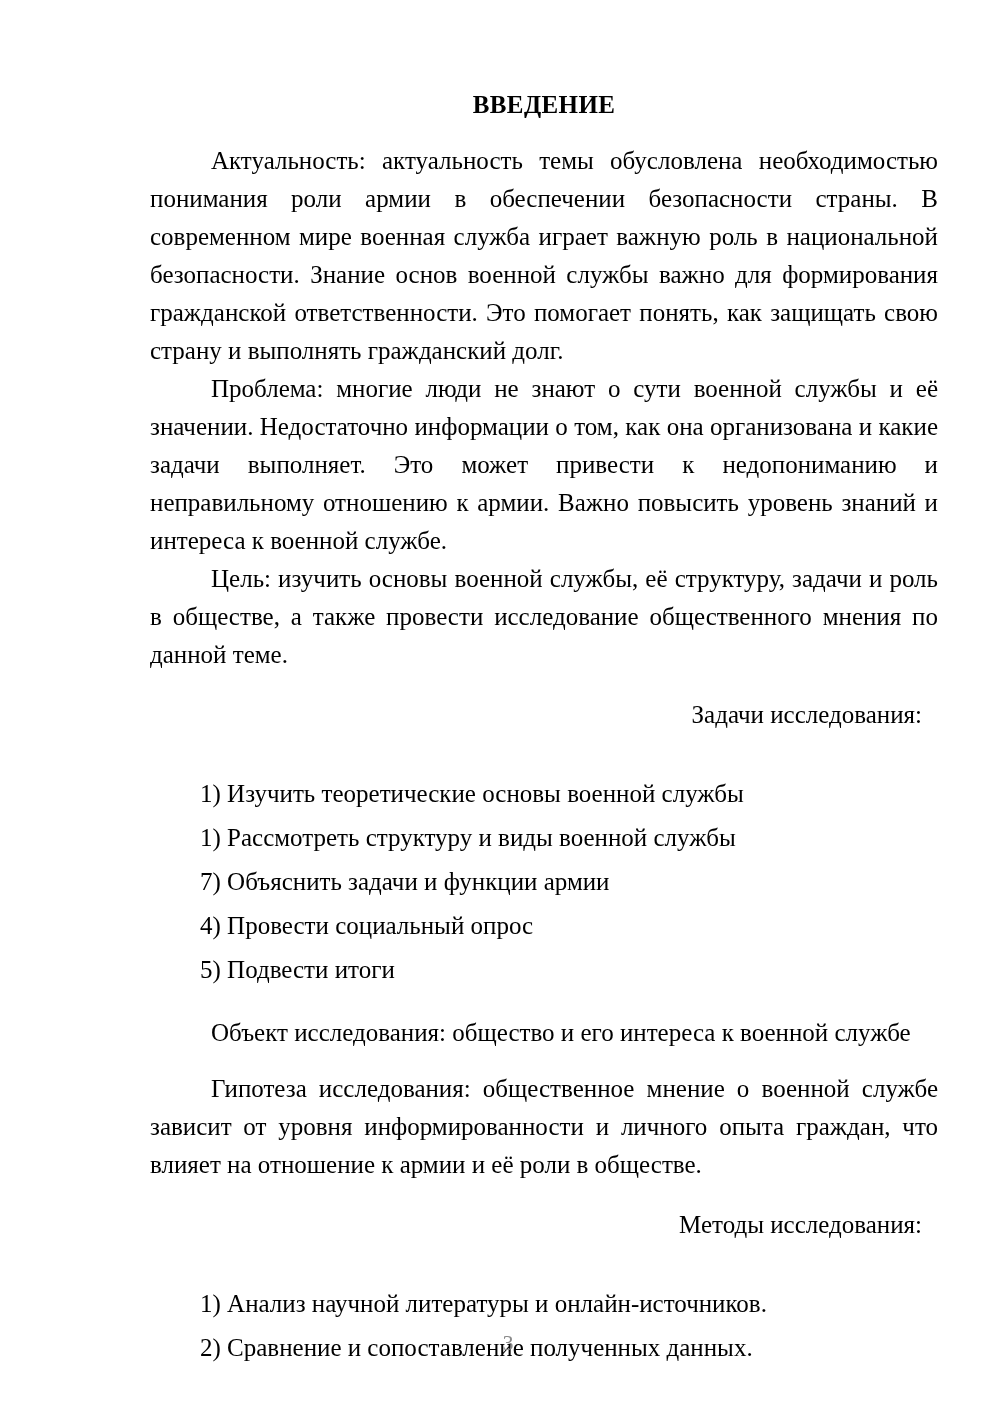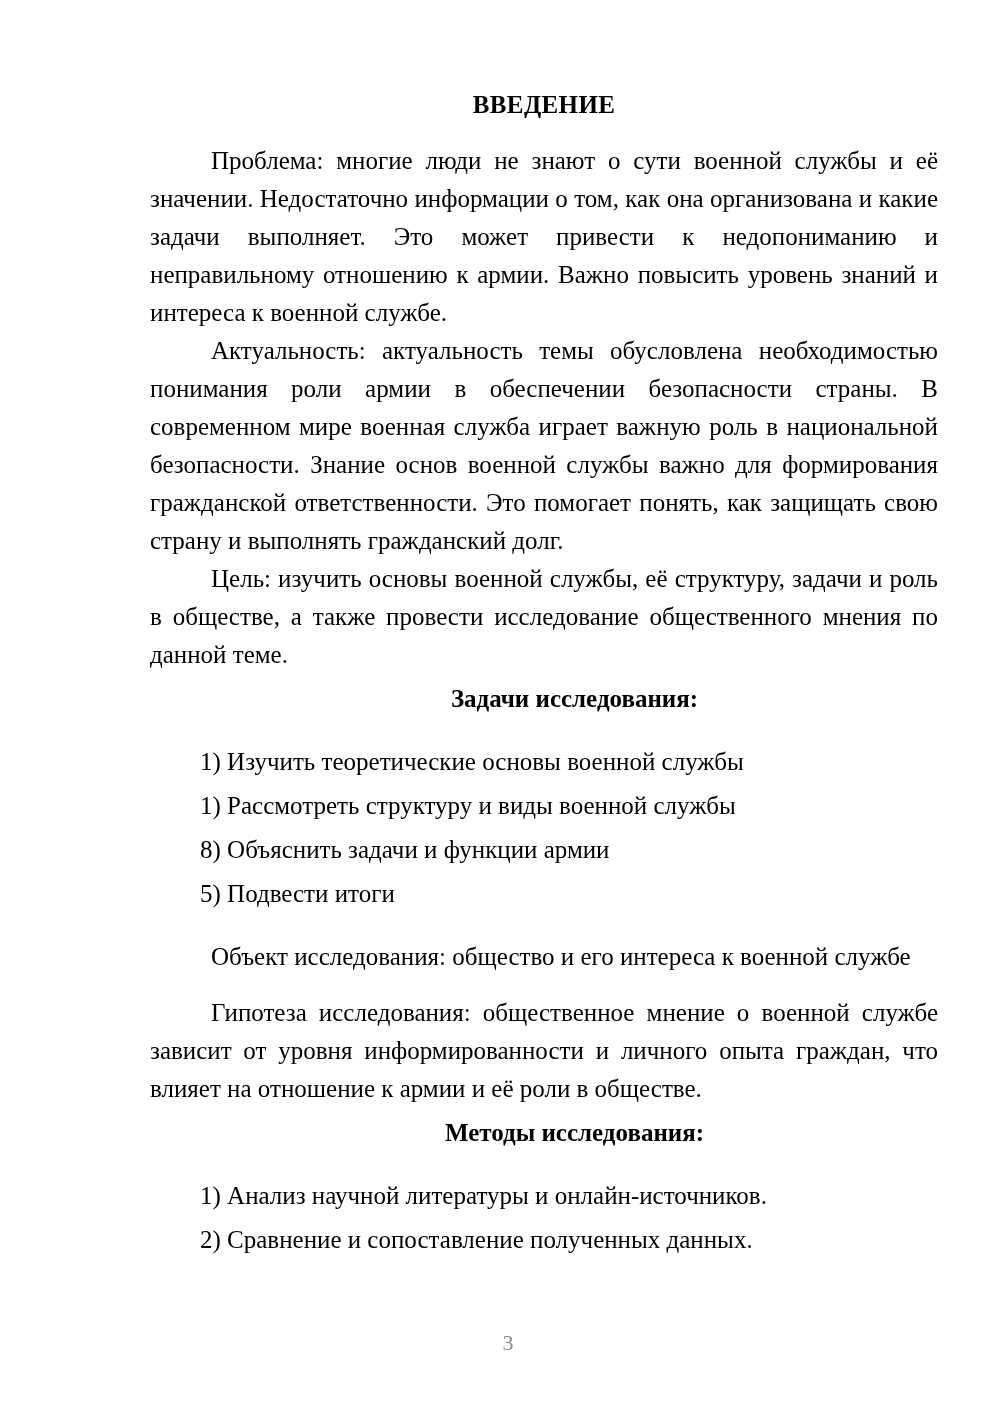--- a/index.html
+++ b/index.html
@@ -60,24 +60,23 @@
     font-size: 25px;
     line-height: 38px;
     text-align: left;
     text-indent: 61px;
     margin: 0;
   }
 
   .list-heading {
     font-size: 25px;
     line-height: 38px;
-    text-align: center;
+    text-align: right;
     text-indent: 61px;
-    margin: 0;
-    font-weight: bold;
+    margin: 16px;
   }
 
   .num-list {
     list-style: none;
     margin: 16px;
     padding: 0;
   }
 
   .num-item {
     font-size: 25px;
@@ -104,36 +103,37 @@
 </style>
 </head>
 <body>
 
 <div class="page">
 
   <div class="content">
 
     <h1 class="doc-title">ВВЕДЕНИЕ</h1>
 
+    <p class="para">Актуальность: актуальность темы обусловлена необходимостью понимания роли армии в обеспечении безопасности страны. В современном мире военная служба играет важную роль в национальной безопасности. Знание основ военной службы важно для формирования гражданской ответственности. Это помогает понять, как защищать свою страну и выполнять гражданский долг.</p>
+
     <p class="para">Проблема: многие люди не знают о сути военной службы и её значении. Недостаточно информации о том, как она организована и какие задачи выполняет. Это может привести к недопониманию и неправильному отношению к армии. Важно повысить уровень знаний и интереса к военной службе.</p>
-
-    <p class="para">Актуальность: актуальность темы обусловлена необходимостью понимания роли армии в обеспечении безопасности страны. В современном мире военная служба играет важную роль в национальной безопасности. Знание основ военной службы важно для формирования гражданской ответственности. Это помогает понять, как защищать свою страну и выполнять гражданский долг.</p>
 
     <p class="para">Цель: изучить основы военной службы, её структуру, задачи и роль в обществе, а также провести исследование общественного мнения по данной теме.</p>
 
     <div class="spacer-sm"></div>
 
     <p class="list-heading">Задачи исследования:</p>
 
     <div class="spacer-sm"></div>
 
     <ul class="num-list">
       <li class="num-item">1) Изучить теоретические основы военной службы</li>
       <li class="num-item">1) Рассмотреть структуру и виды военной службы</li>
-      <li class="num-item">8) Объяснить задачи и функции армии</li>
+      <li class="num-item">7) Объяснить задачи и функции армии</li>
+      <li class="num-item">4) Провести социальный опрос</li>
       <li class="num-item">5) Подвести итоги</li>
     </ul>
 
     <div class="spacer-sm"></div>
 
     <p class="plain-line">Объект исследования: общество и его интереса к военной службе</p>
 
     <div class="spacer-md"></div>
 
 

